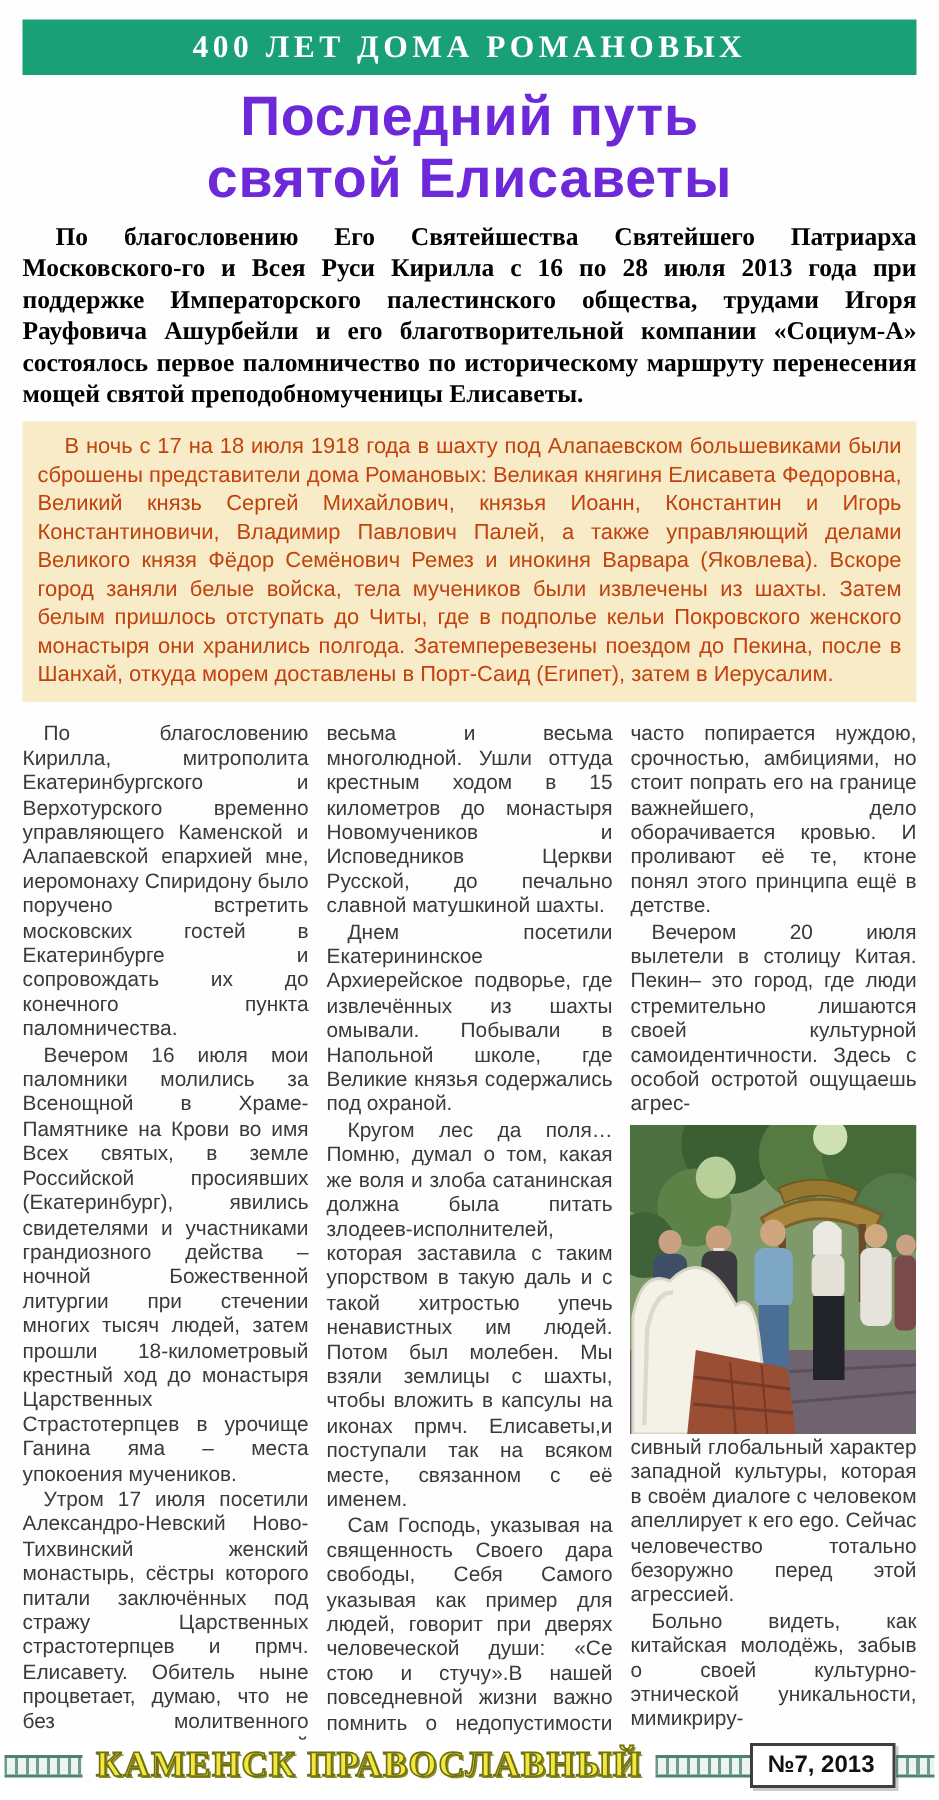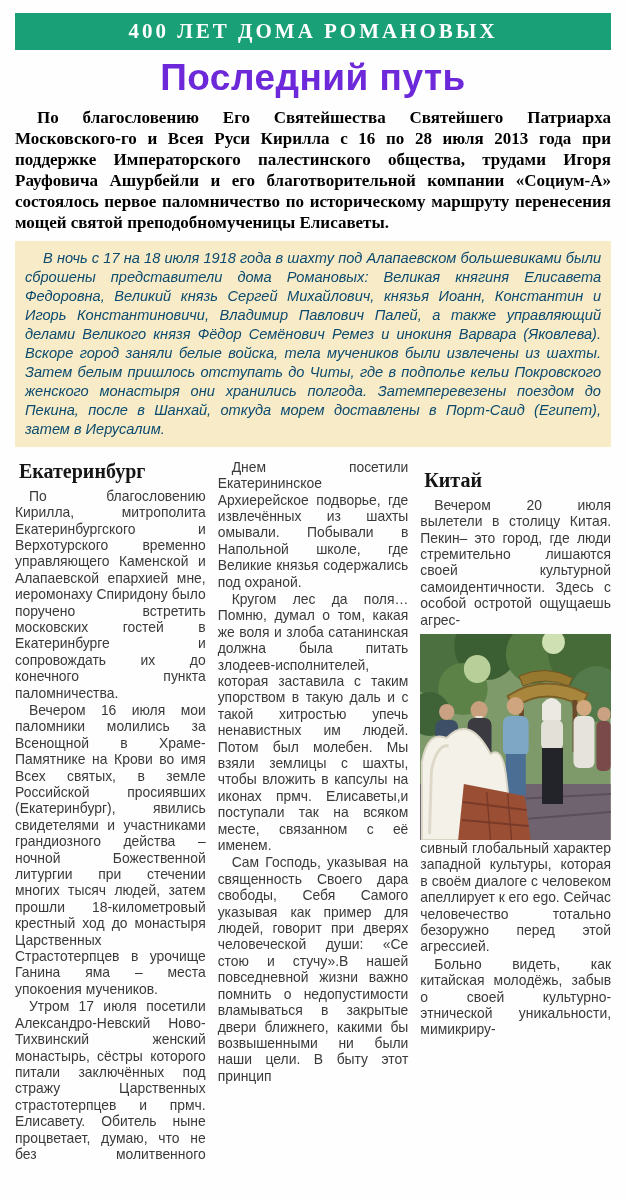--- a/index.html
+++ b/index.html
@@ -26,22 +26,22 @@
   
   .lead {
     margin:8px 15px 0 15px;
     font-family:"Liberation Serif", serif; font-weight:bold;
     font-size:17px; line-height:21px; text-align:justify; text-indent:22px;
     color:#000000;
   }
   
   .highlight {
     margin:8px 15px 0 15px; padding:8px 10px;
-    background:#f8ecc8; color:#0c4a6e;
-    font-style:italic; font-size:14.6px; line-height:19px;
+    background:#f8ecc8; color:#c2410c;
+    font-size:14.6px; line-height:19px;
     text-align:justify; text-indent:18px;
   }
   
   .columns {
     display:flex; gap:12px; margin:12px 15px 0 15px;
     height:700px; overflow:hidden;
   }
   .col { flex:1; min-width:0; text-align:justify; font-size:13.9px; line-height:16.4px; color:#3a3a3a; }
   .col p { margin:0 0 1px 0; text-indent:14px; }
   .col p.cont { text-indent:0; }
@@ -88,44 +88,45 @@
 <body>
 
 <div class="page">
 
   <div class="banner">
     <span>400 ЛЕТ ДОМА РОМАНОВЫХ</span>
   </div>
 
   <div class="title">
     <div>Последний путь</div>
+    <div>святой Елисаветы</div>
   </div>
 
   <p class="lead">По благословению Его Святейшества Святейшего Патриарха Московского-го и Всея Руси Кирилла с 16 по 28 июля 2013 года при поддержке Императорского палестинского общества, трудами Игоря Рауфовича Ашурбейли и его благотворительной компании «Социум-А» состоялось первое паломничество по историческому маршруту перенесения мощей святой преподобномученицы Елисаветы.</p>
 
   <p class="highlight">В ночь с 17 на 18 июля 1918 года в шахту под Алапаевском большевиками были сброшены представители дома Романовых: Великая княгиня Елисавета Федоровна, Великий князь Сергей Михайлович, князья Иоанн, Константин и Игорь Константиновичи, Владимир Павлович Палей, а также управляющий делами Великого князя Фёдор Семёнович Ремез и инокиня Варвара (Яковлева). Вскоре город заняли белые войска, тела мучеников были извлечены из шахты. Затем белым пришлось отступать до Читы, где в подполье кельи Покровского женского монастыря они хранились полгода. Затемперевезены поездом до Пекина, после в Шанхай, откуда морем доставлены в Порт-Саид (Египет), затем в Иерусалим.</p>
 
   <div class="columns">
 
     <div class="col">
-      <h2>Екатеринбург</h2>
       <p>По благословению Кирилла, митрополита Екатеринбургского и Верхотурского временно управляющего Каменской и Алапаевской епархией мне, иеромонаху Спиридону было поручено встретить московских гостей в Екатеринбурге и сопровождать их до конечного пункта паломничества.</p>
       <p>Вечером 16 июля мои паломники молились за Всенощной в Храме-Памятнике на Крови во имя Всех святых, в земле Российской просиявших (Екатеринбург), явились свидетелями и участниками грандиозного действа – ночной Божественной литургии при стечении многих тысяч людей, затем прошли 18-километровый крестный ход до монастыря Царственных Страстотерпцев в урочище Ганина яма – места упокоения мучеников.</p>
       <p>Утром 17 июля посетили Александро-Невский Ново-Тихвинский женский монастырь, сёстры которого питали заключённых под стражу Царственных страстотерпцев и прмч. Елисавету. Обитель ныне процветает, думаю, что не без молитвенного предстательства святой матушки прмч. Елисаветы.</p>
 
     </div>
 
     <div class="col">
+      <p class="cont">весьма и весьма многолюдной. Ушли оттуда крестным ходом в 15 километров до монастыря Новомучеников и Исповедников Церкви Русской, до печально славной матушкиной шахты.</p>
       <p>Днем посетили Екатерининское Архиерейское подворье, где извлечённых из шахты омывали. Побывали в Напольной школе, где Великие князья содержались под охраной.</p>
       <p>Кругом лес да поля… Помню, думал о том, какая же воля и злоба сатанинская должна была питать злодеев-исполнителей, которая заставила с таким упорством в такую даль и с такой хитростью упечь ненавистных им людей. Потом был молебен. Мы взяли землицы с шахты, чтобы вложить в капсулы на иконах прмч. Елисаветы,и поступали так на всяком месте, связанном с её именем.</p>
       <p>Сам Господь, указывая на священность Своего дара свободы, Себя Самого указывая как пример для людей, говорит при дверях человеческой души: «Се стою и стучу».В нашей повседневной жизни важно помнить о недопустимости вламываться в закрытые двери ближнего, какими бы возвышенными ни были наши цели. В быту этот принцип</p>
     </div>
 
     <div class="col">
-      <h2 class="later">Китай</h2>
+      <p class="cont">часто попирается нуждою, срочностью, амбициями, но стоит попрать его на границе важнейшего, дело оборачивается кровью. И проливают её те, ктоне понял этого принципа ещё в детстве.</p>
       <p>Вечером 20 июля вылетели в столицу Китая. Пекин– это город, где люди стремительно лишаются своей культурной самоидентичности. Здесь с особой остротой ощущаешь агрес-</p>
 
       <figure>
         <svg class="photo-frame" viewBox="0 0 200 206" preserveAspectRatio="none" role="img">
 
           <rect x="0" y="0" width="200" height="206" fill="#7e9a6a"></rect>
           <circle cx="20" cy="25" r="38" fill="#4c7040"></circle>
           <circle cx="70" cy="12" r="34" fill="#3c5e33"></circle>
           <circle cx="120" cy="20" r="30" fill="#557b42"></circle>
           <circle cx="170" cy="18" r="36" fill="#466b39"></circle>
@@ -174,14 +175,21 @@
           <line x1="92" y1="160" x2="96" y2="206" stroke="#7a3a28" stroke-width="1.5"></line>
         </svg>
       </figure>
 
       <p class="cont">сивный глобальный характер западной культуры, которая в своём диалоге с человеком апеллирует к его ego. Сейчас человечество тотально безоружно перед этой агрессией.</p>
       <p>Больно видеть, как китайская молодёжь, забыв о своей культурно-этнической уникальности, мимикриру-</p>
     </div>
 
   </div>
 
+  <div class="footer">
+    <div class="band band-left"></div>
+    <div class="masthead">КАМЕНСК ПРАВОСЛАВНЫЙ</div>
+    <div class="band band-mid"></div>
+    <div class="issue-box">№7, 2013</div>
+    <div class="band band-right"></div>
+  </div>
 
 </div>
 
 </body></html>

